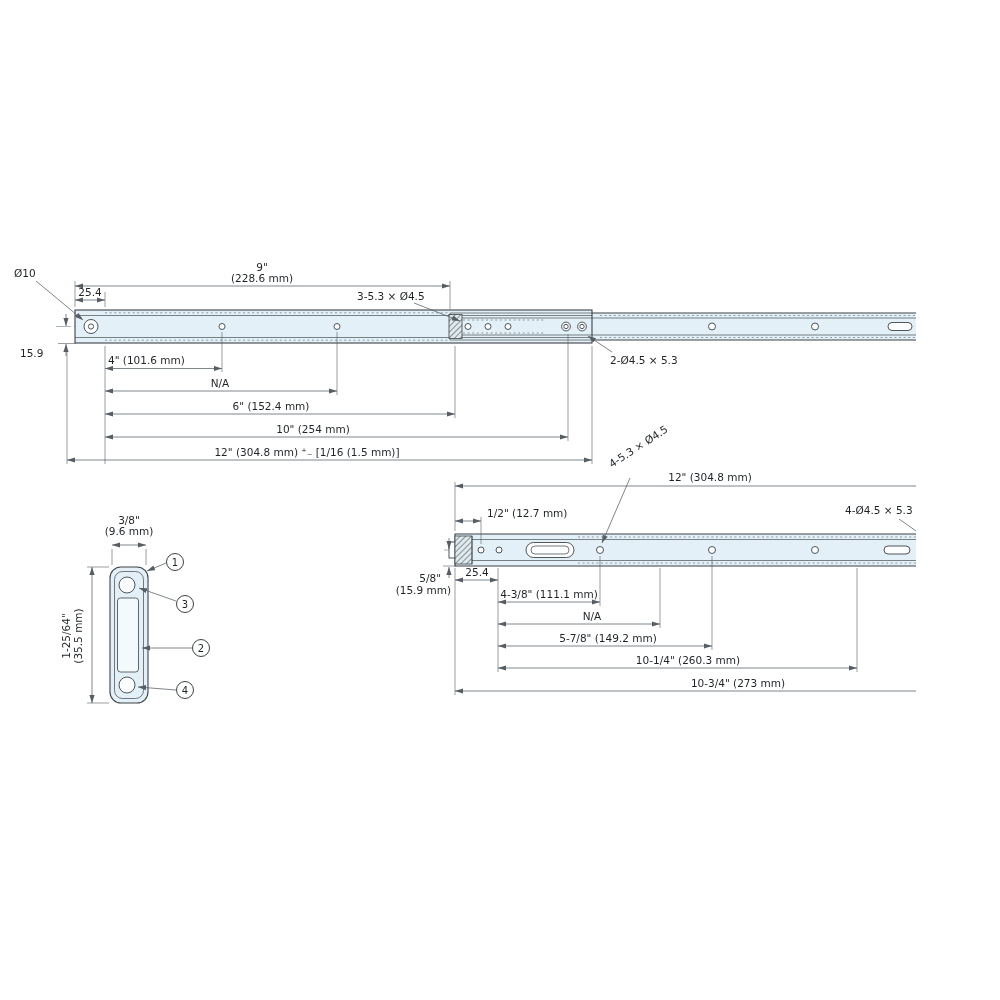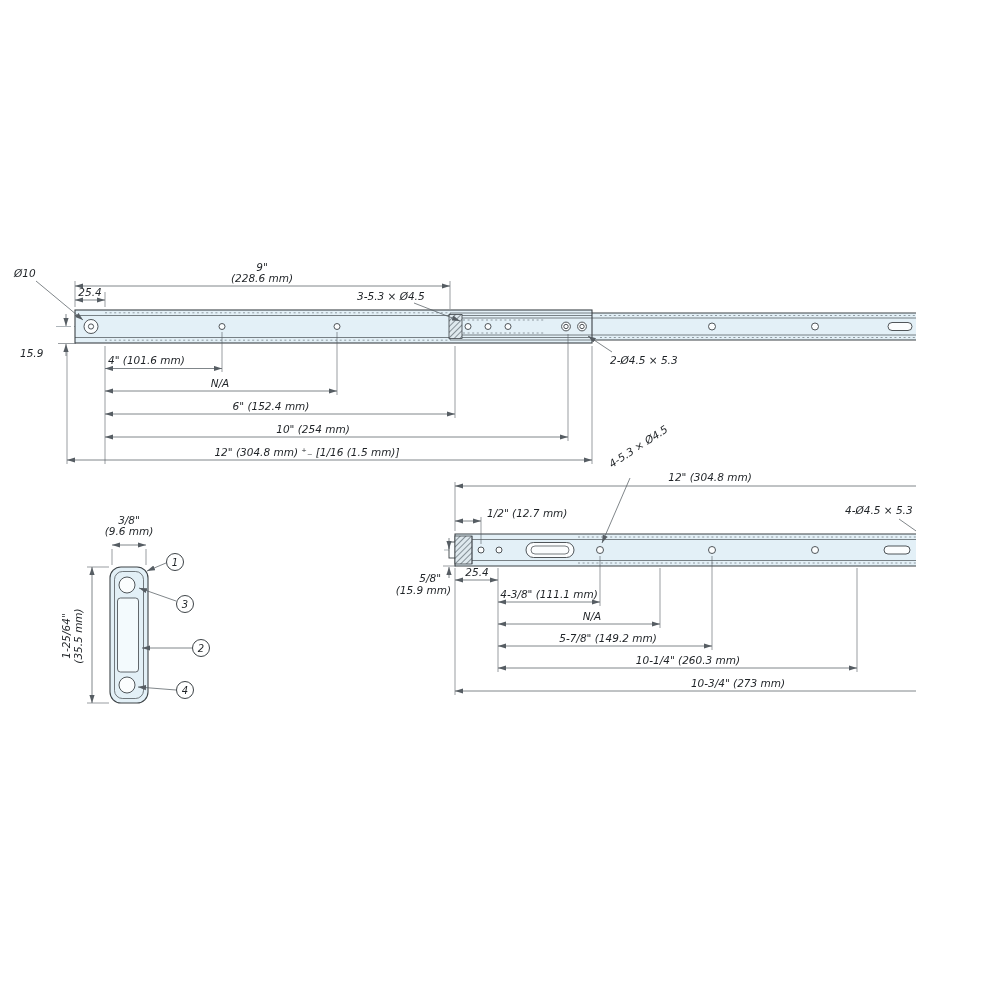--- a/index.html
+++ b/index.html
@@ -1,16 +1,16 @@
 <!DOCTYPE html>
 <html><head>
 <meta charset="utf-8">
 <style>
   html,body{margin:0;padding:0;background:#ffffff;}
-  #canvas-wrap{position:relative;width:916px;height:1000px;background:#ffffff;overflow:hidden;font-style:italic;}
+  #canvas-wrap{position:relative;width:916px;height:1000px;background:#ffffff;overflow:hidden;}
   svg{display:block;}
   text{font-family:"DejaVu Sans",sans-serif;font-size:10.5px;fill:#1f2327;}
   .balloon-num{font-size:10px;}
   .rail{fill:#e3f0f7;stroke:#3d4347;stroke-width:1.1;}
   .edge{stroke:#3d4347;stroke-width:0.65;fill:none;}
   .dashE{stroke:#49525a;stroke-width:0.55;stroke-dasharray:2 2.6;fill:none;}
   .cl{stroke:#8b959c;stroke-width:0.7;stroke-dasharray:15 3 3 3;fill:none;}
   .ext{stroke:#565d63;stroke-width:0.6;fill:none;}
   .dim{stroke:#565d63;stroke-width:0.75;fill:none;}
   .hole{fill:#fbfdfe;stroke:#3d4347;stroke-width:0.9;}

